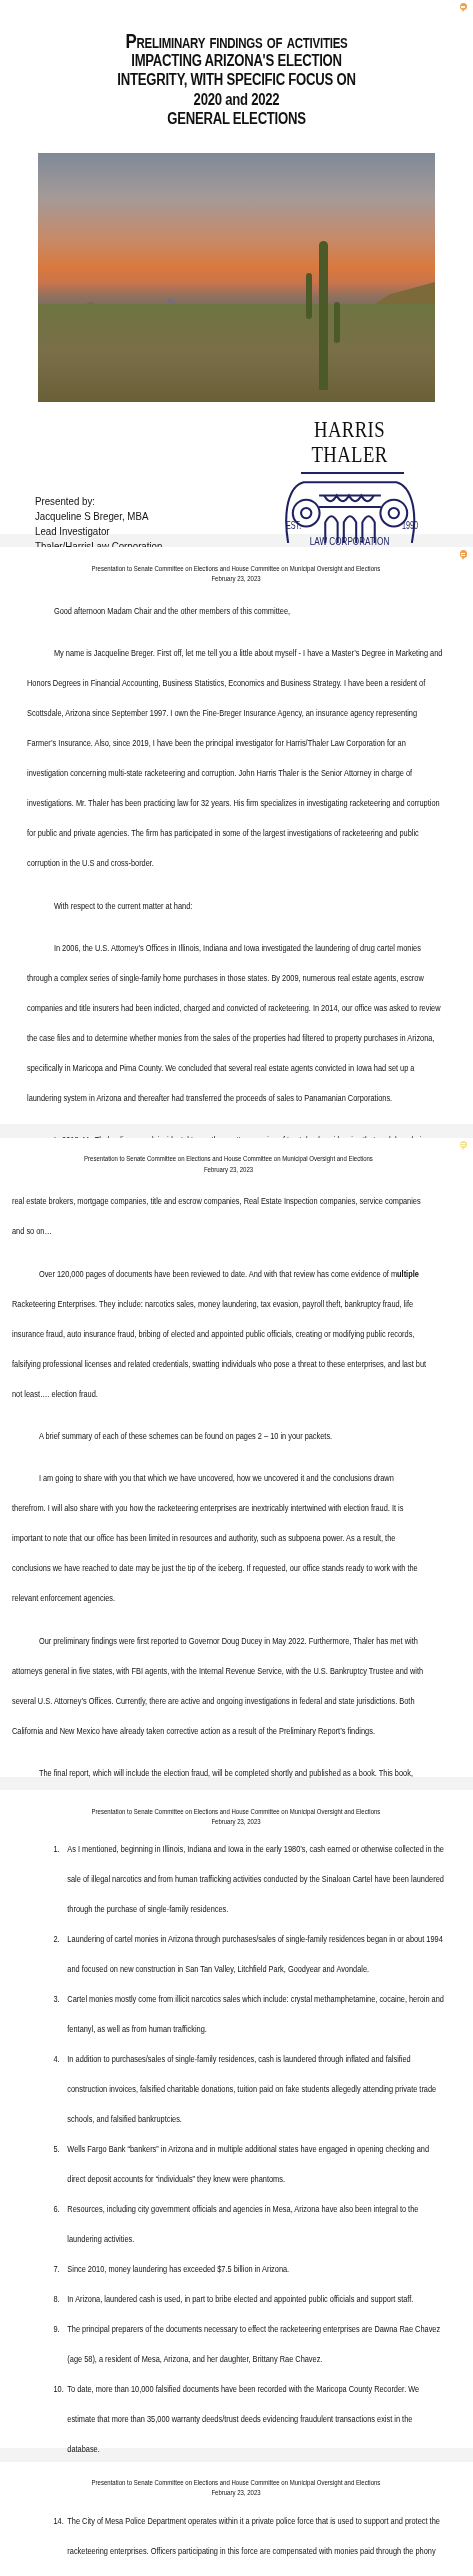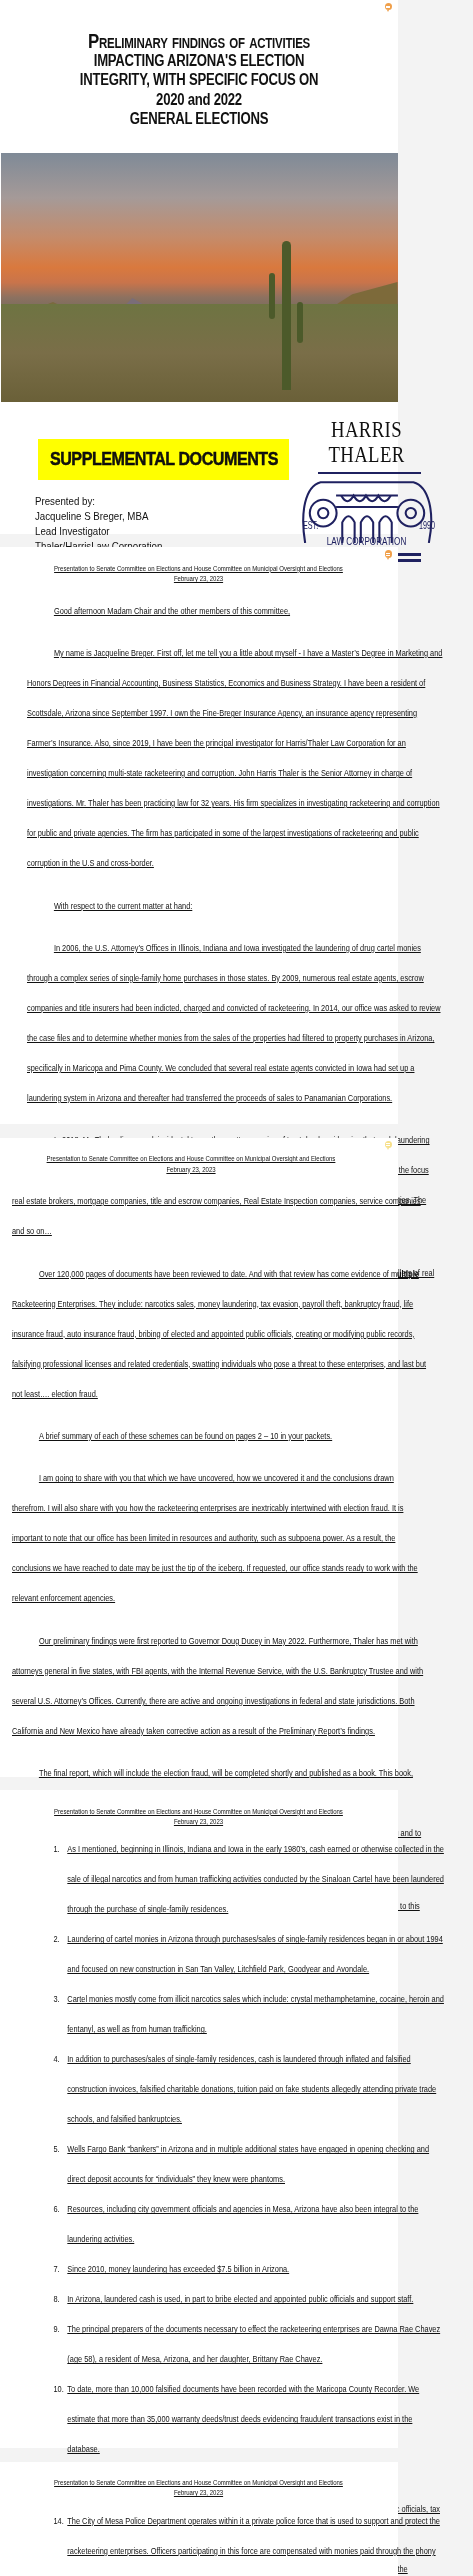--- a/index.html
+++ b/index.html
@@ -1,17 +1,17 @@
 <!DOCTYPE html>
 <html style="font-size:8.2px"><head>
 <meta charset="utf-8">
 <style>
   html, body { margin: 0; padding: 0; }
   body { width: 474px; background: #f3f3f3; font-family: "Liberation Sans", sans-serif; color: #111; }
-  .page { position: relative; background: #fff; width: 398px; margin: 0 0 13.4px 0; box-sizing: border-box; }
+  .page { position: relative; background: #fff; width: 473px; margin: 0 0 13.4px 0; box-sizing: border-box; }
   .page:last-of-type { margin-bottom: 0; }
   .note-marker { position: absolute; right: 6.2px; top: 3.1px; width: 7.2px; height: 9.3px; cursor: pointer; }
   .note-marker .bulb { width: 7.2px; height: 7.2px; border-radius: 50%; background: #f0a04b; position: relative; }
   .note-marker .bulb::before, .note-marker .bulb::after { content: ""; position: absolute; left: 1.5px; width: 4.1px; height: 1px; background: #fff; }
   .note-marker .bulb::before { top: 2.6px; }
   .note-marker .bulb::after { top: 4.1px; }
   .note-marker .tip { width: 0; height: 0; margin-left: 2.1px; border-left: 1.5px solid transparent; border-right: 1.5px solid transparent; border-top: 2.6px solid #f0a04b; }
   .note-marker.pale .bulb { background: #f7e08a; }
   .note-marker.pale .tip { border-top-color: #f7e08a; }
 
@@ -27,32 +27,32 @@
   .photo .hill-r { position: absolute; right: 0; top: 129px; width: 113px; height: 124px; background: #7d6a3a; clip-path: polygon(0 45%, 60% 10%, 100% 0, 100% 100%, 0 100%); }
   .photo .ground { position: absolute; left: 0; bottom: 0; width: 100%; height: 98px; background: linear-gradient(180deg, #6e7442 0%, #7a6e48 50%, #6a6038 100%); }
   .photo .saguaro { position: absolute; left: 281px; top: 88px; width: 9.3px; height: 149px; background: #4c5a2a; border-radius: 4.6px 4.6px 0 0; }
   .photo .arm1 { position: absolute; left: 268px; top: 120px; width: 6.2px; height: 46px; background: #4c5a2a; border-radius: 3.1px; }
   .photo .arm2 { position: absolute; left: 296px; top: 149px; width: 6.2px; height: 41px; background: #4c5a2a; border-radius: 3.1px; }
   .cover .bottom { position: relative; margin-top: 15.5px; height: 155px; }
   .supp { position: absolute; left: 38px; top: 21.6px; width: 251px; height: 41px; background: #ffff00; display: flex; align-items: center; justify-content: center; }
   .supp span { font-family: "Liberation Sans", sans-serif; font-weight: 900; font-size: 17.5px; letter-spacing: -0.5px; transform: scaleX(0.92); display: inline-block; -webkit-text-stroke: 0.4px #000; }
   .presenter { position: absolute; left: 35px; top: 77px; font-size: 11.3px; line-height: 15px; transform: scaleX(0.86); transform-origin: left; }
   .presenter div { white-space: nowrap; }
-  .logo { position: absolute; left: 298px; top: 0; width: 137px; height: 155px; color: #1f2160; }
+  .logo { position: absolute; left: 281px; top: 0; width: 137px; height: 155px; color: #1f2160; }
   .logo .name { font-family: "Liberation Serif", serif; font-size: 24px; line-height: 25px; text-align: center; color: #111; letter-spacing: 0.5px; transform: scaleX(0.78); }
   .logo .rule { height: 2.1px; background: #1f2160; margin: 4.1px 14.4px 0 19.6px; }
   .logo svg { display: block; margin: 2.1px auto 0 auto; }
   .logo .est { position: absolute; left: 5.2px; top: 103px; font-size: 10.3px; transform: scaleX(0.7); transform-origin: left; }
   .logo .yr { position: absolute; right: 0; top: 103px; font-size: 10.3px; transform: scaleX(0.7); transform-origin: right; }
   .logo .corp { position: absolute; left: 0; width: 100%; top: 118px; text-align: center; font-size: 11.3px; transform: scaleX(0.72); }
   .logo .rule2 { position: absolute; left: 19.6px; right: 14.4px; top: 136px; height: 2.1px; background: #1f2160; }
   .logo .rule3 { position: absolute; left: 19.6px; right: 14.4px; top: 142px; height: 2.1px; background: #1f2160; }
 
   
-  .tpage { padding: 16.5px 28px 20.6px 27px; text-decoration: underline; }
+  .tpage { padding: 16.5px 28px 20.6px 27px; }
   .header { text-align: center; font-family: "Liberation Sans Narrow", "Liberation Sans", sans-serif; font-size: 7px; line-height: 10.3px; transform: scaleX(0.86); }
   .body { font-family: "Liberation Sans", sans-serif; font-size: 8.8px; line-height: 30px; transform: scaleX(0.84); transform-origin: left; width: 497px; }
   .body p { margin: 0; }
   .body p.indent { text-indent: 32px; }
   .gap-s { height: 12.4px; }
   ol.findings { margin: 0; padding: 0 0 0 48px; list-style: none; }
   ol.findings li { position: relative; }
   ol.findings li .num { position: absolute; left: -16.5px; }
   .p1 { height: 577px; }
   .p2 { height: 639px; padding-left: 12px; }
@@ -79,23 +79,20 @@
   <div class="photo" title="Arizona desert sunset with saguaro cactus and mountains">
     <div class="mountain"></div>
     <div class="hill-l"></div>
     <div class="hill-r"></div>
     <div class="ground"></div>
     <div class="saguaro"></div>
     <div class="arm1"></div>
     <div class="arm2"></div>
   </div>
   <div class="bottom">
-    <div class="supp">
-      <span>SUPPLEMENTAL DOCUMENTS</span>
-    </div>
     <div class="presenter">
       <div>Presented by:</div>
       <div>Jacqueline S Breger, MBA</div>
       <div>Lead Investigator</div>
       <div>Thaler/HarrisLaw Corporation</div>
       <div>Email: jhtlawmarketingdept@gmail.com</div>
     </div>
     <div class="logo">
       <div class="name">HARRIS</div>
       <div class="name">THALER</div>

